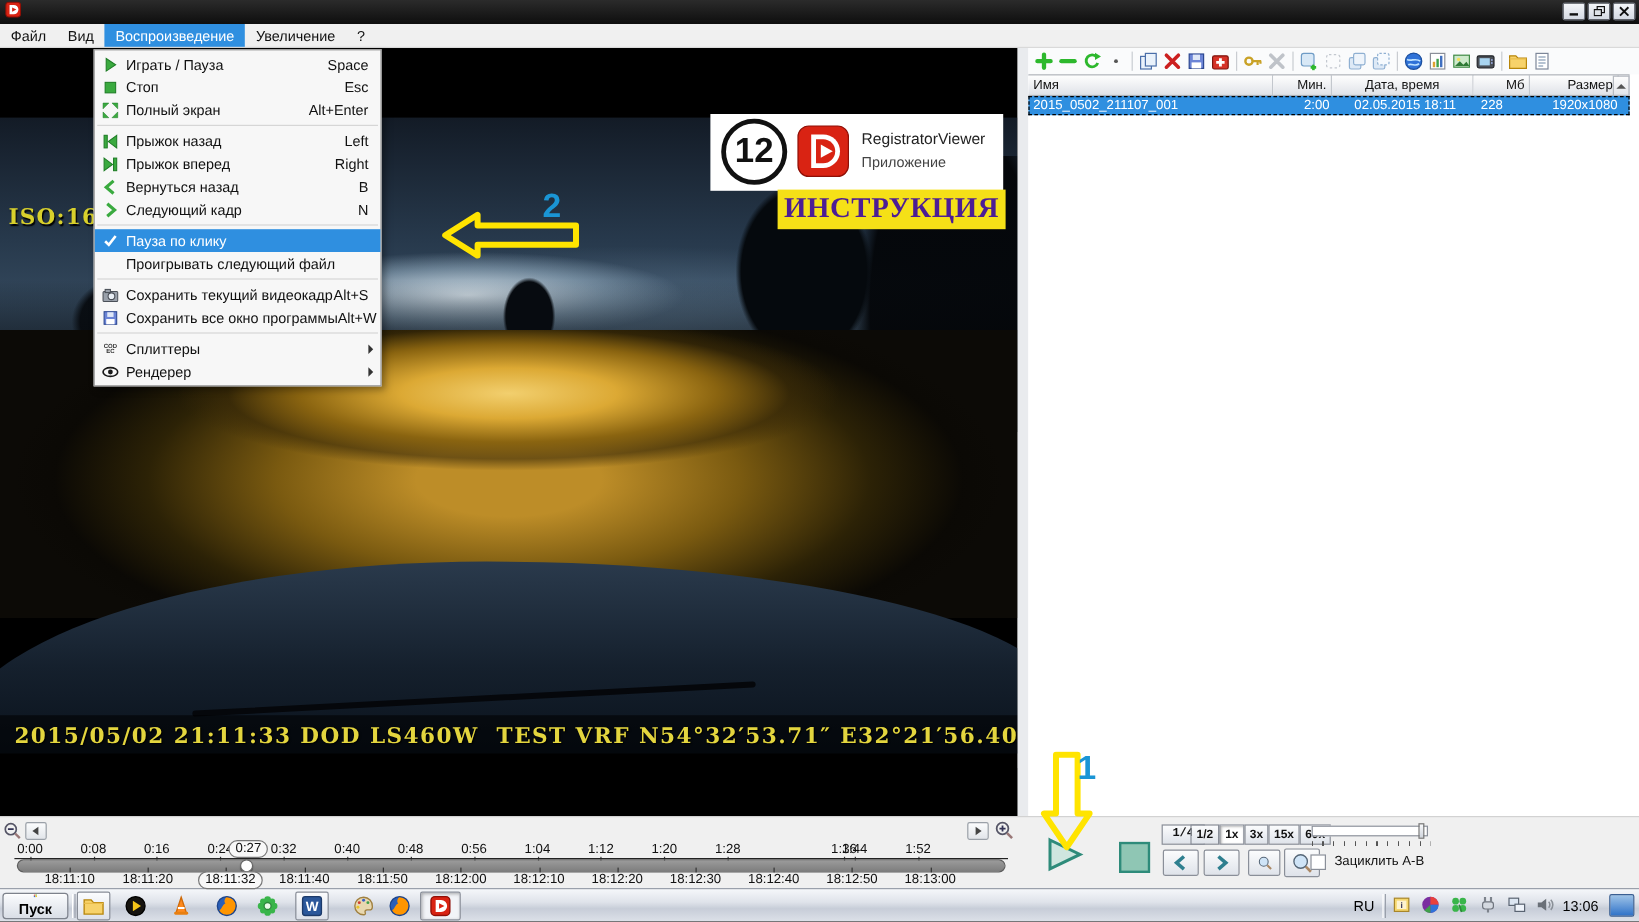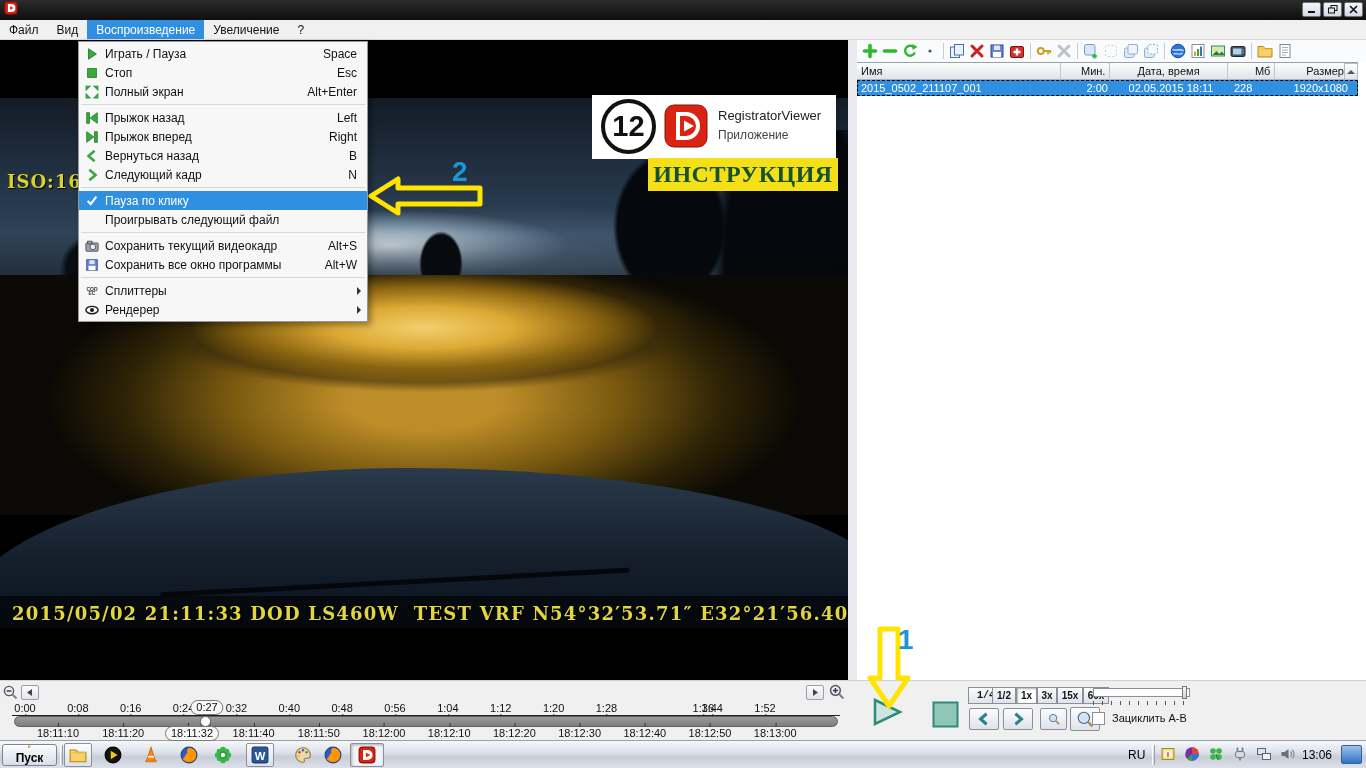--- a/index.html
+++ b/index.html
@@ -49,21 +49,21 @@
     transform:rotate(-3deg); border-radius:3px; }
   .blackband { position:absolute; left:0; top:556px; width:100%; height:90px; background:#000; opacity:.55; }
   .botblack { position:absolute; left:0; top:600px; width:100%; height:80px; background:#000; }
   .osd { position:absolute; left:12px; top:563px; font-family:"DejaVu Serif", serif; font-weight:bold;
     font-size:18px; letter-spacing:1.2px; color:#e3d53e; text-shadow:1px 1px 1px #000; white-space:pre; }
   .iso { position:absolute; left:7px; top:131px; font-family:"DejaVu Serif", serif; font-weight:bold;
     font-size:18px; color:#d8d02c; letter-spacing:1px; text-shadow:1px 1px 1px #000; }
   .vsep { position:absolute; left:848px; top:40px; width:9px; height:640px; background:#e9ebee; }
 
   
-  .dropdown { position:absolute; left:78px; top:41px; width:290px; background:#f7f7f7;
+  .dropdown { position:absolute; left:78px; top:41px; width:240px; background:#f7f7f7;
     border:1px solid #979797; box-shadow:3px 3px 6px rgba(0,0,0,.35); padding:2px 0; z-index:40; font-size:12px; }
   .mrow { height:19px; display:flex; align-items:center; color:#111; }
   .mrow .micon { width:26px; display:flex; justify-content:center; align-items:center; flex:none; }
   .mrow .mlabel { flex:1; white-space:nowrap; }
   .mrow .mshort { margin-right:10px; color:#111; }
   .mrow .marr { width:0; height:0; border-left:4px solid #333; border-top:4px solid transparent;
     border-bottom:4px solid transparent; margin-right:6px; }
   .mrow.hl { background:#2f8fe0; color:#fff; }
   .msep { border-top:1px solid #d6d6d6; margin:3px 2px; }
   .codecic { font-size:5px; line-height:4px; font-weight:bold; color:#333; text-align:center; }
@@ -71,21 +71,21 @@
   
   .instr { position:absolute; left:592px; top:95px; z-index:30; }
   .instr .whitebox { position:absolute; left:0; top:0; width:244px; height:64px; background:#fff; }
   .instr .badge { position:absolute; left:9px; top:4px; width:55px; height:55px; border:4px solid #111;
     border-radius:50%; display:flex; align-items:center; justify-content:center; font-size:29px; font-weight:bold;
     color:#111; background:#fff; }
   .instr .dlogo { position:absolute; left:72px; top:9px; }
   .instr .appname { position:absolute; left:126px; top:13px; font-size:13px; color:#222; }
   .instr .appkind { position:absolute; left:126px; top:33px; font-size:12px; color:#444; }
   .instr .banner { position:absolute; left:56px; top:63px; width:190px; height:33px; background:#f5e017;
-    color:#14532d; font-family:"Liberation Serif", serif; font-weight:bold; font-size:24px;
+    color:#4c1d95; font-family:"Liberation Serif", serif; font-weight:bold; font-size:24px;
     display:flex; align-items:center; justify-content:center; letter-spacing:.5px; }
 
   
   .anno { position:absolute; z-index:50; }
   .annonum { position:absolute; z-index:51; color:#1a95d5; font-weight:bold; font-size:28px; }
 
   
   .panel { position:absolute; left:857px; top:40px; width:509px; height:640px; background:#fff; }
   .ptoolbar { position:absolute; left:0; top:0; width:509px; height:22px; background:#fafbfc;
     display:flex; align-items:center; padding-left:3px; }

